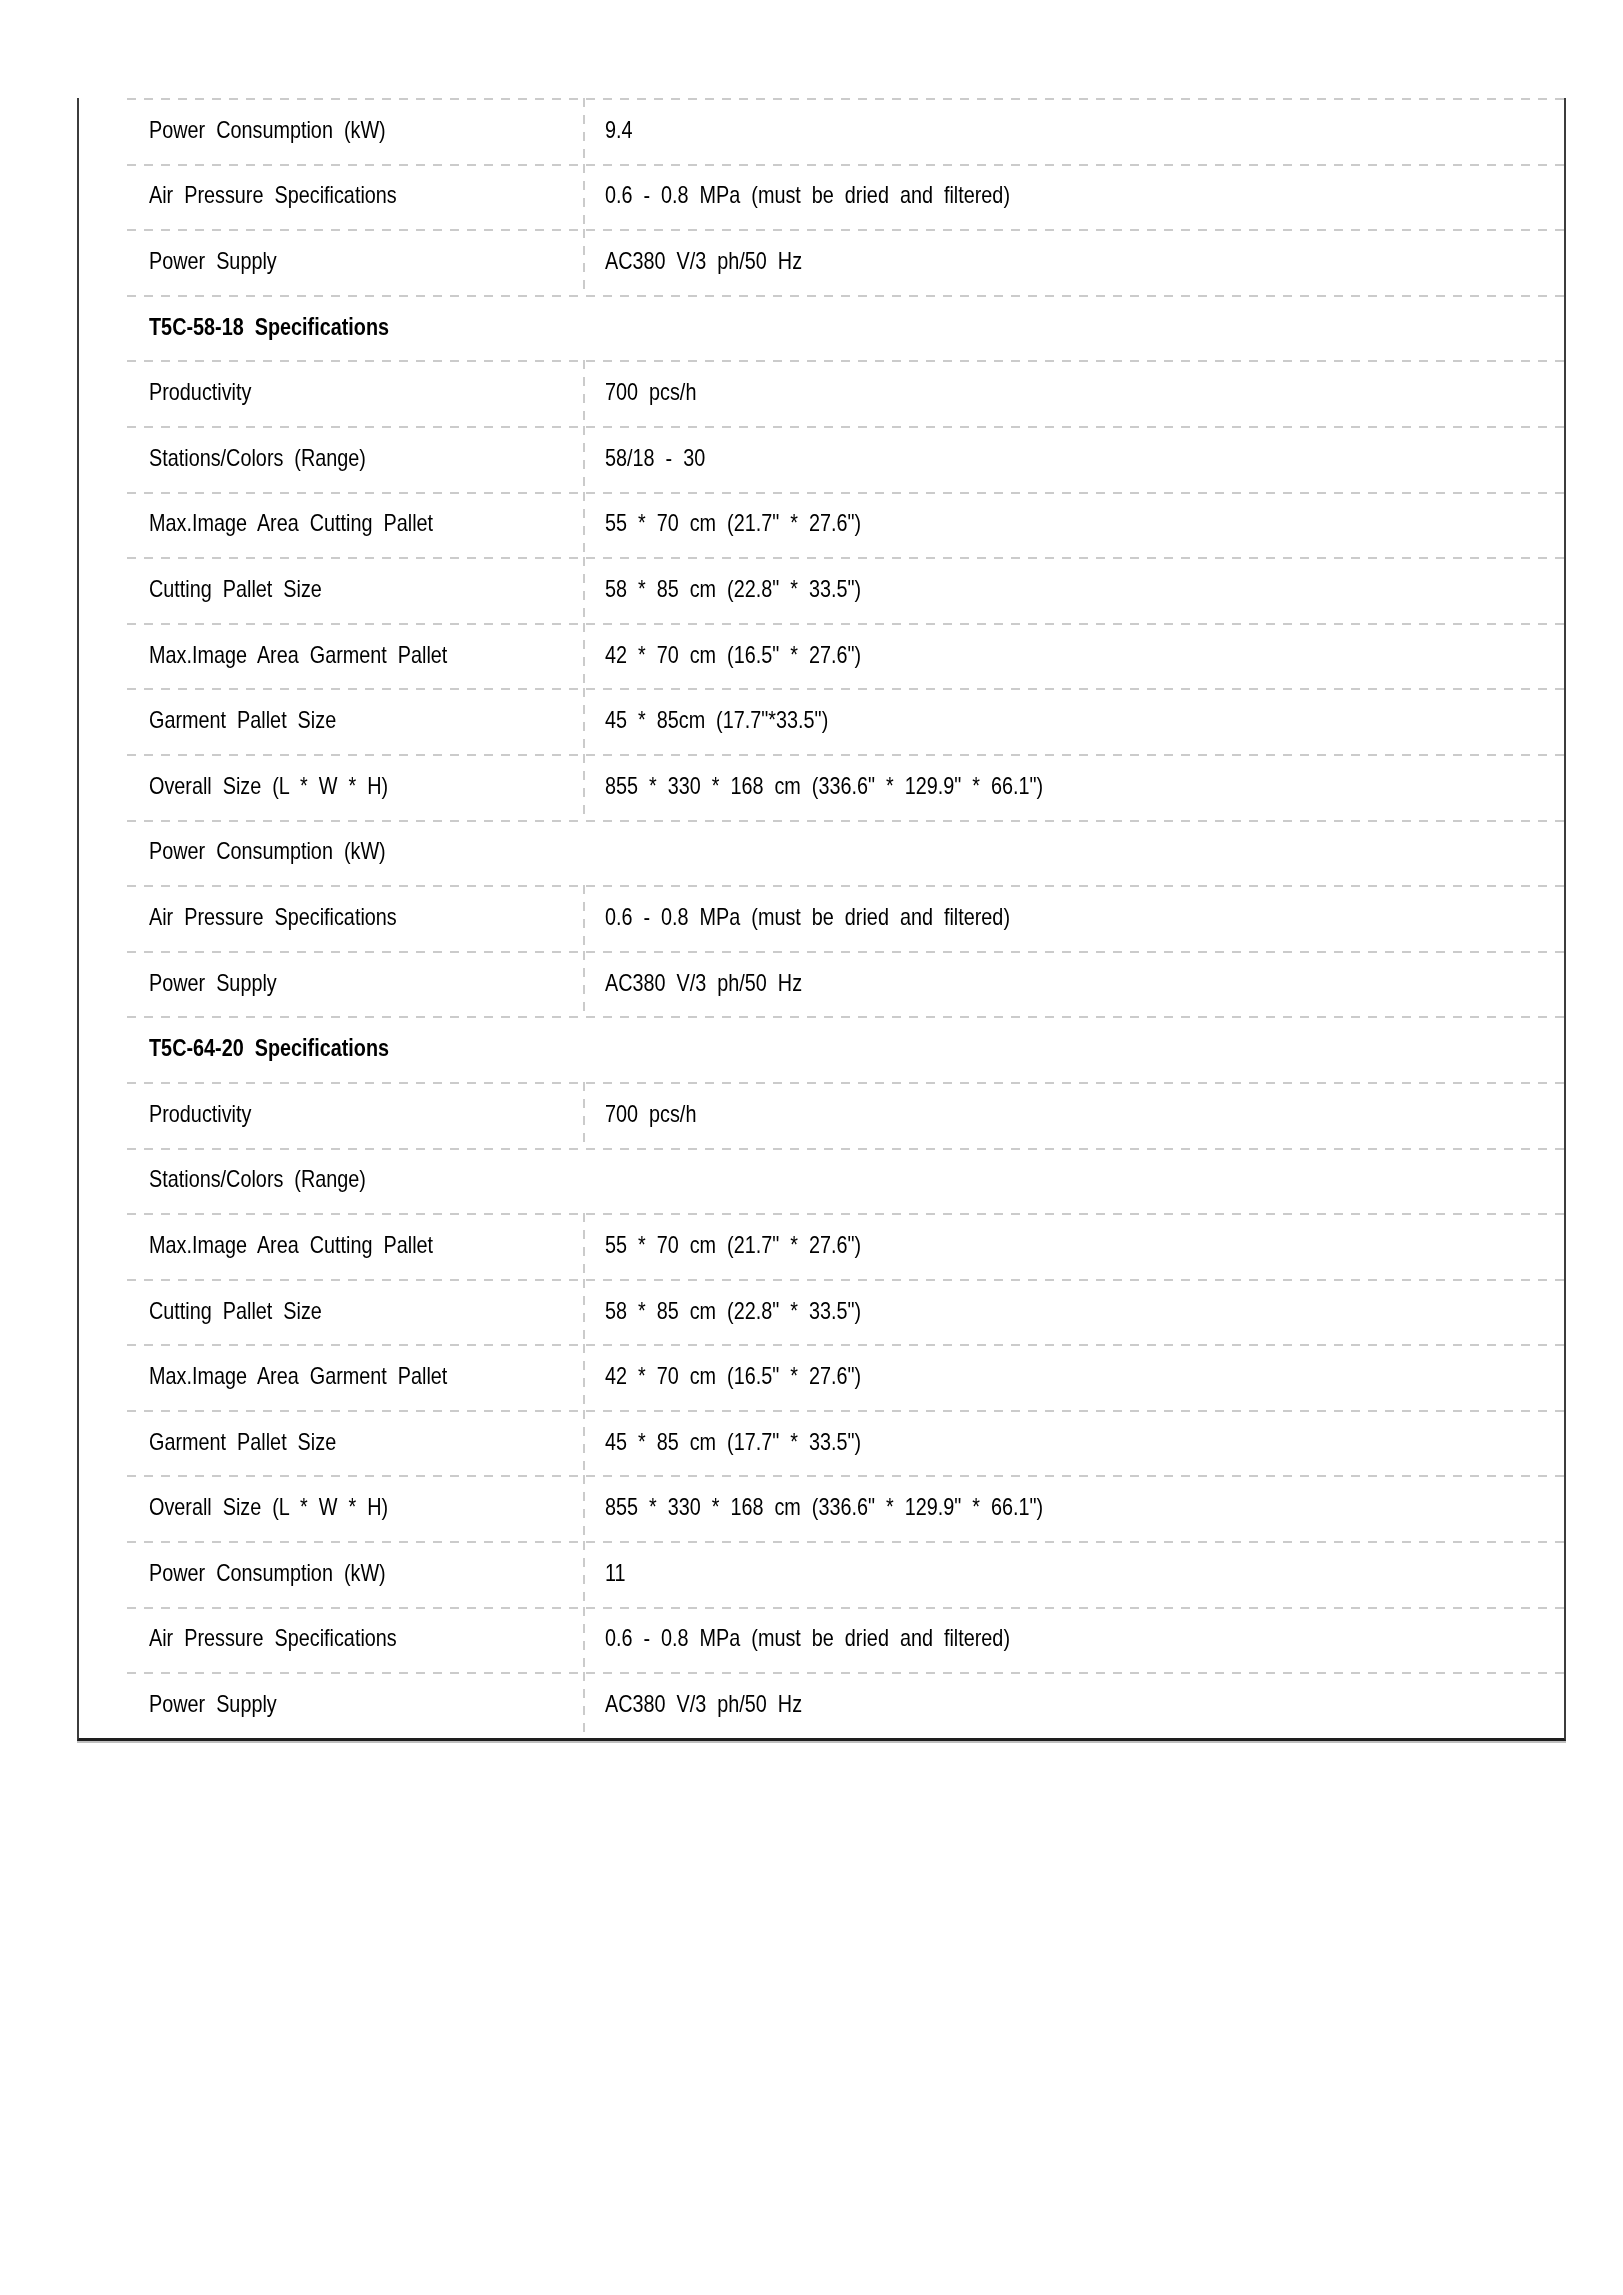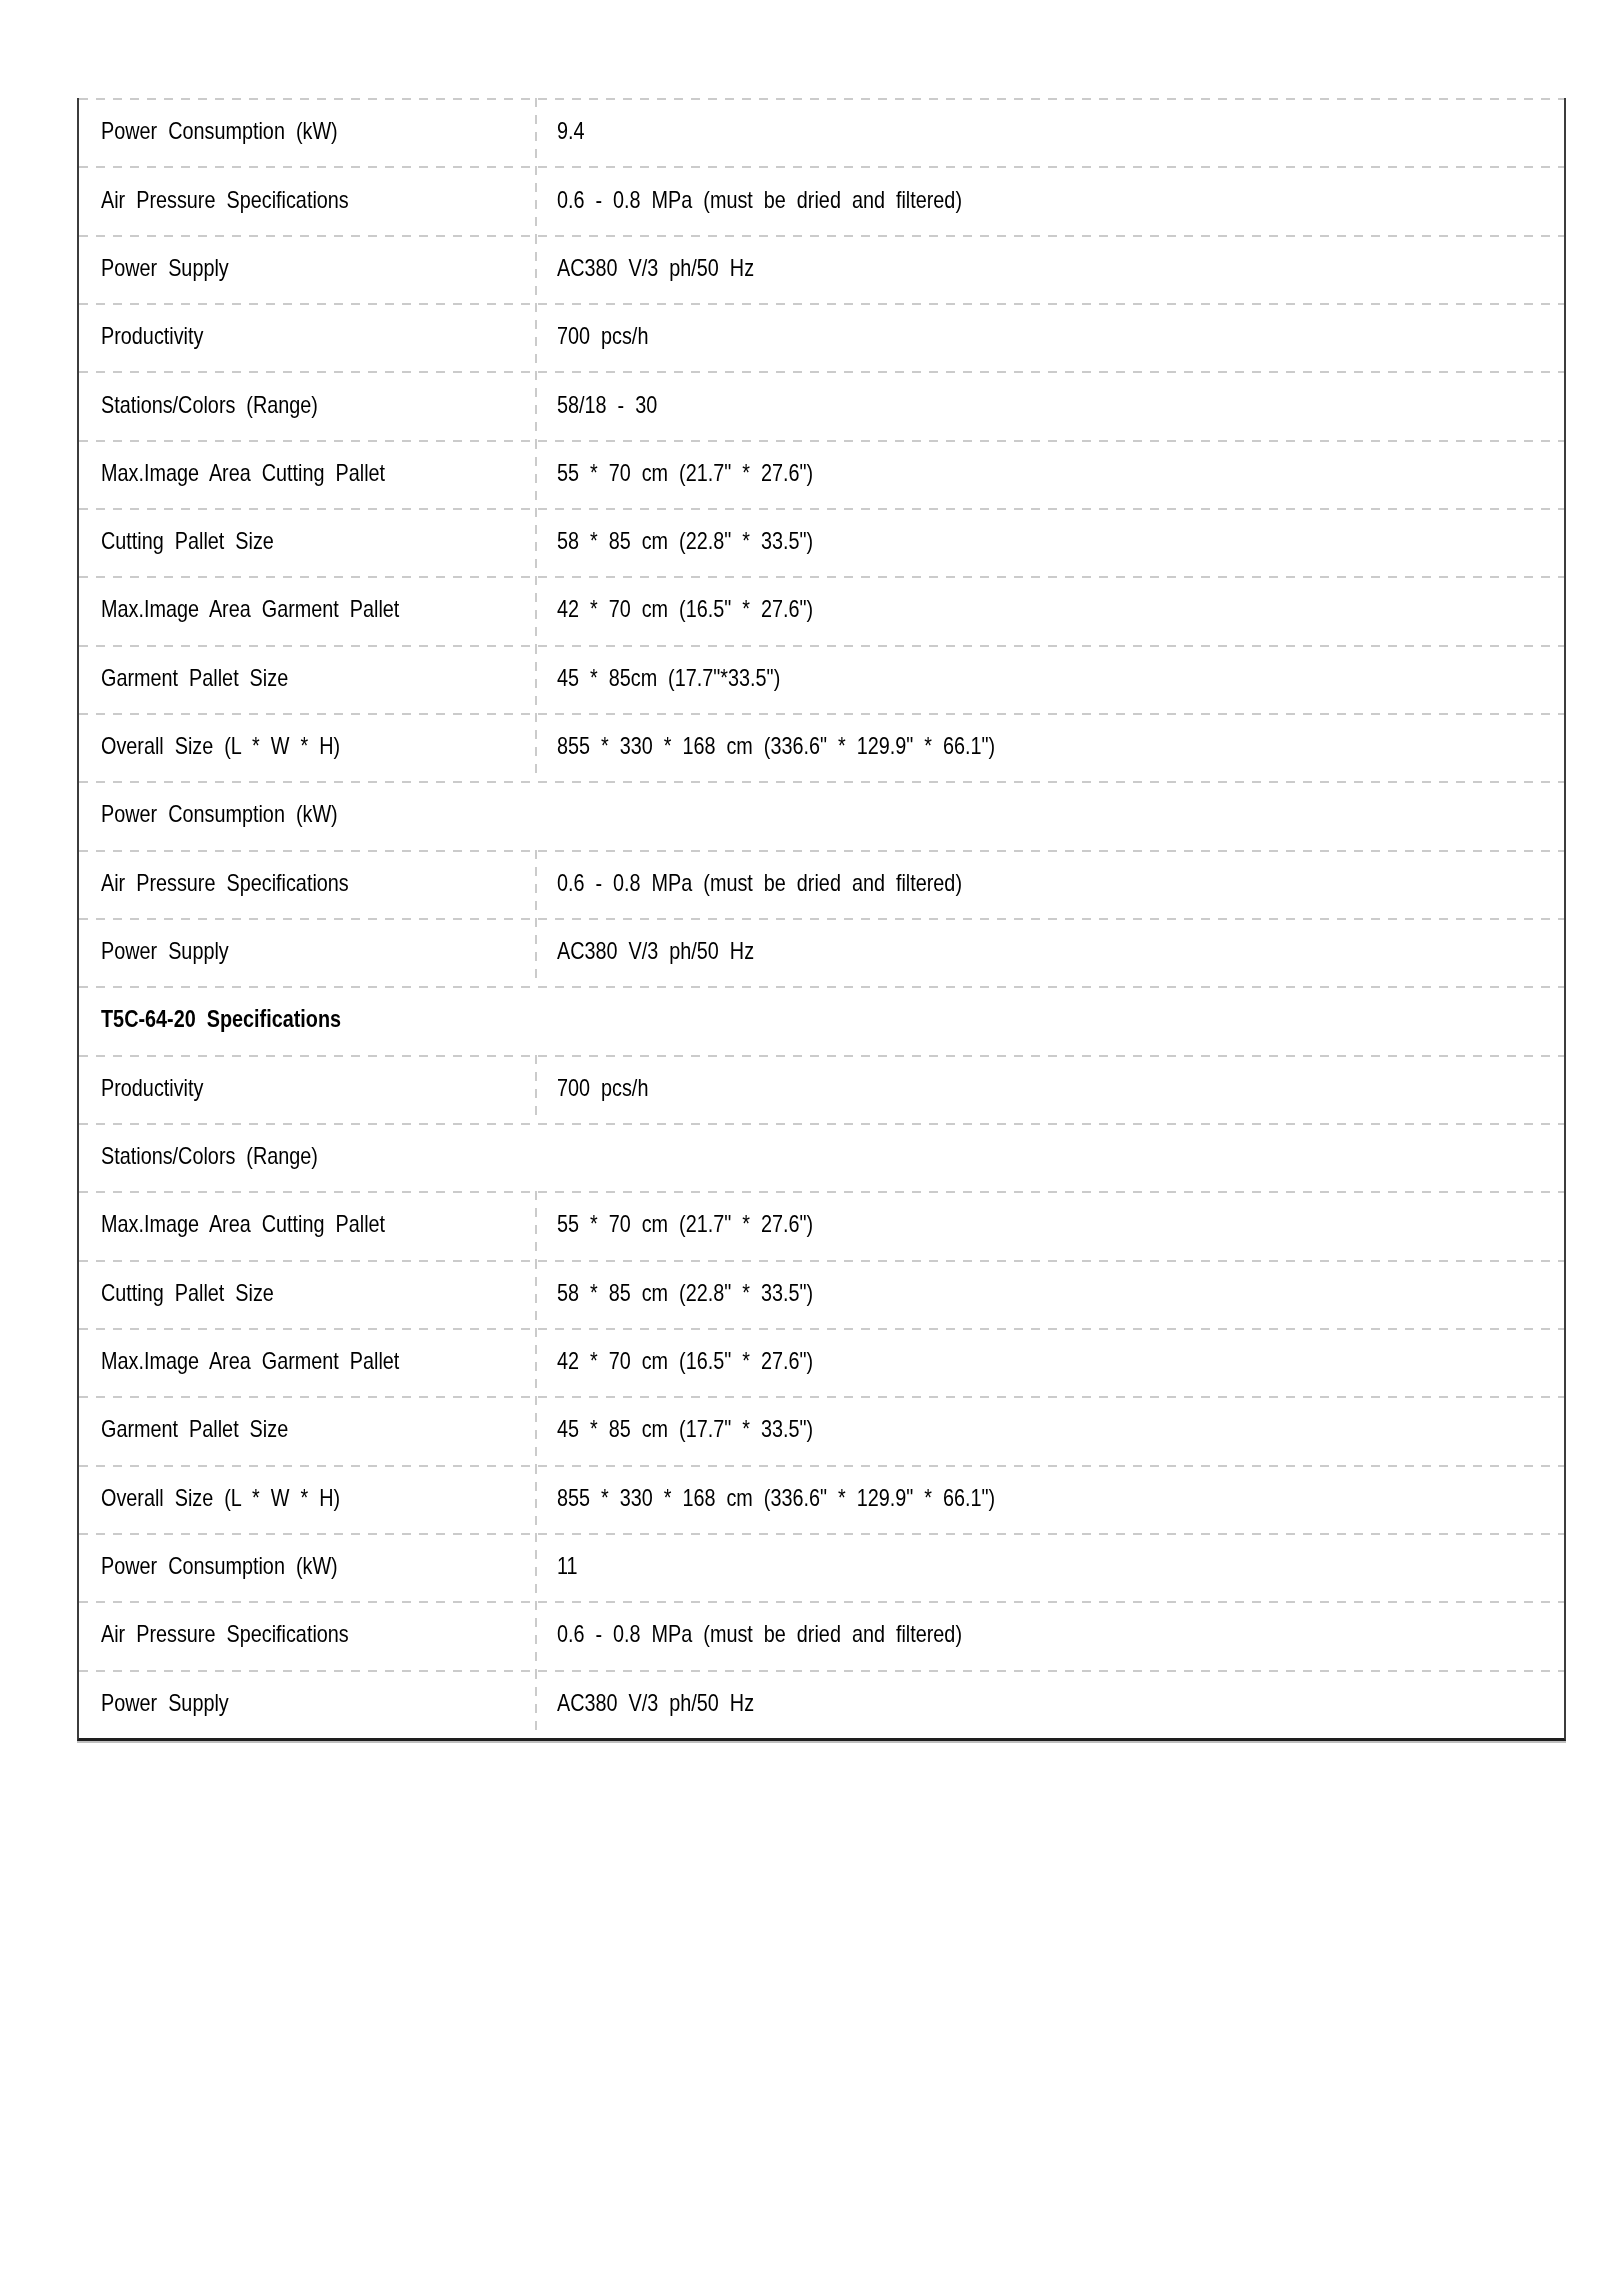--- a/index.html
+++ b/index.html
@@ -31,20 +31,21 @@
     border-right:2px solid var(--frame-side);
     border-bottom:3.3px solid var(--frame-bottom);
     box-shadow:0 2px 0 rgba(0,0,0,0.25);
     background:#ffffff;
   }
   .row{
     position:relative;
     flex:1 1 0;
     display:flex;
     align-items:stretch;
+    margin-left:48px;
   }
   
   .row::before{
     content:"";
     position:absolute;
     left:0;right:0;top:0;height:2px;
     background:repeating-linear-gradient(to right,var(--dash-color) 0 9.2px,transparent 9.2px 17px);
     pointer-events:none;
   }
   .cell{
@@ -111,20 +112,25 @@
   </div>
       <div class="row">
     <div class="cell label">
       <span class="txt">Power Supply</span>
     </div>
     <div class="cell value">
       <span class="txt">AC380 V/3 ph/50 Hz</span>
     </div>
   </div>
       <div class="row">
+    <div class="cell section">
+      <span class="txt">T5C-58-18 Specifications</span>
+    </div>
+  </div>
+      <div class="row">
     <div class="cell label">
       <span class="txt">Productivity</span>
     </div>
     <div class="cell value">
       <span class="txt">700 pcs/h</span>
     </div>
   </div>
       <div class="row">
     <div class="cell label">
       <span class="txt">Stations/Colors (Range)</span>

